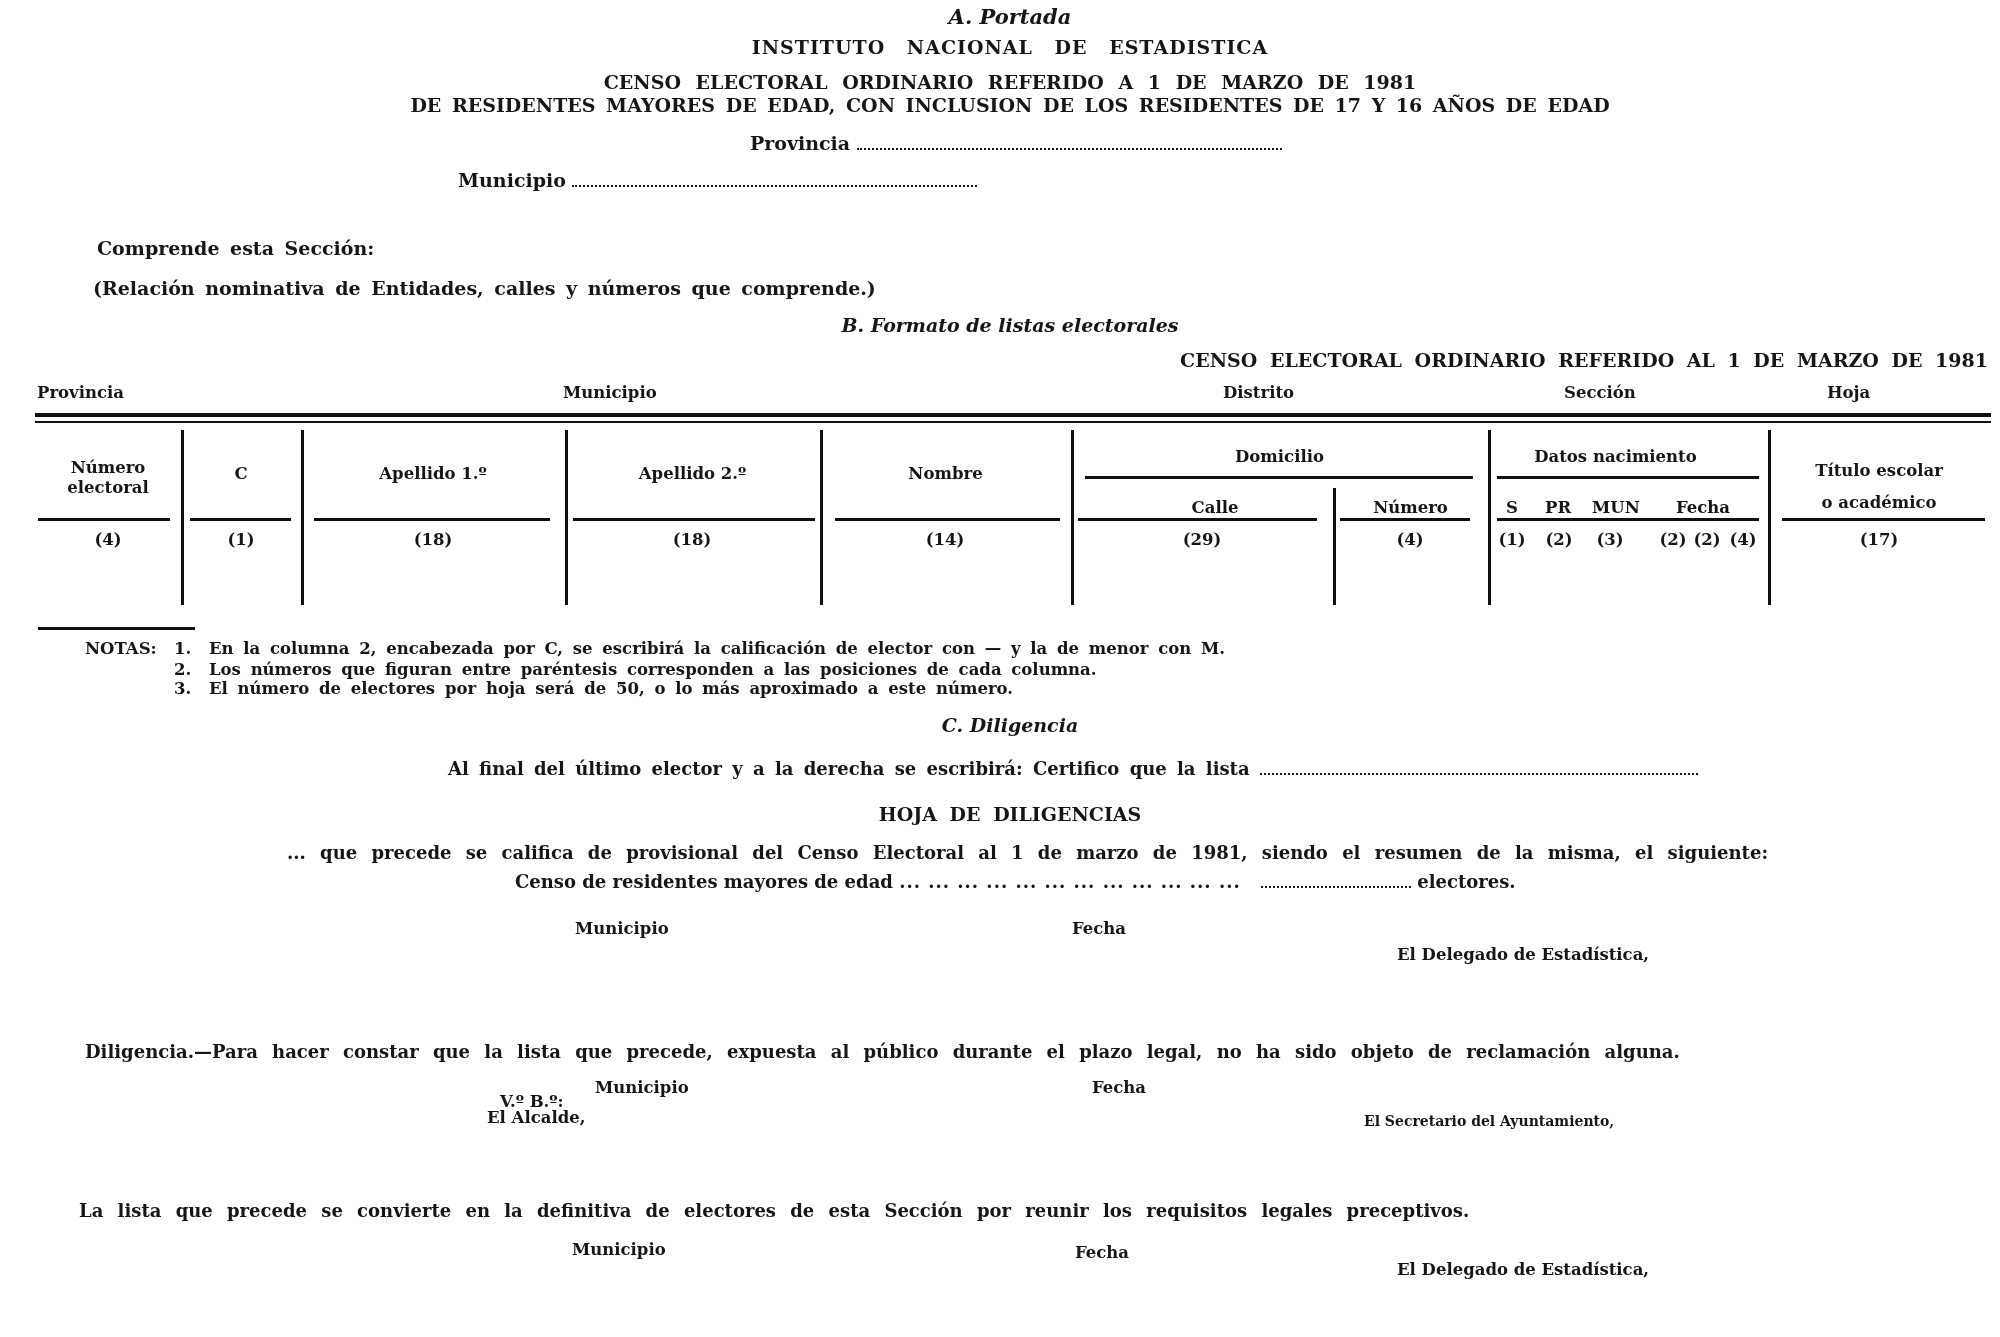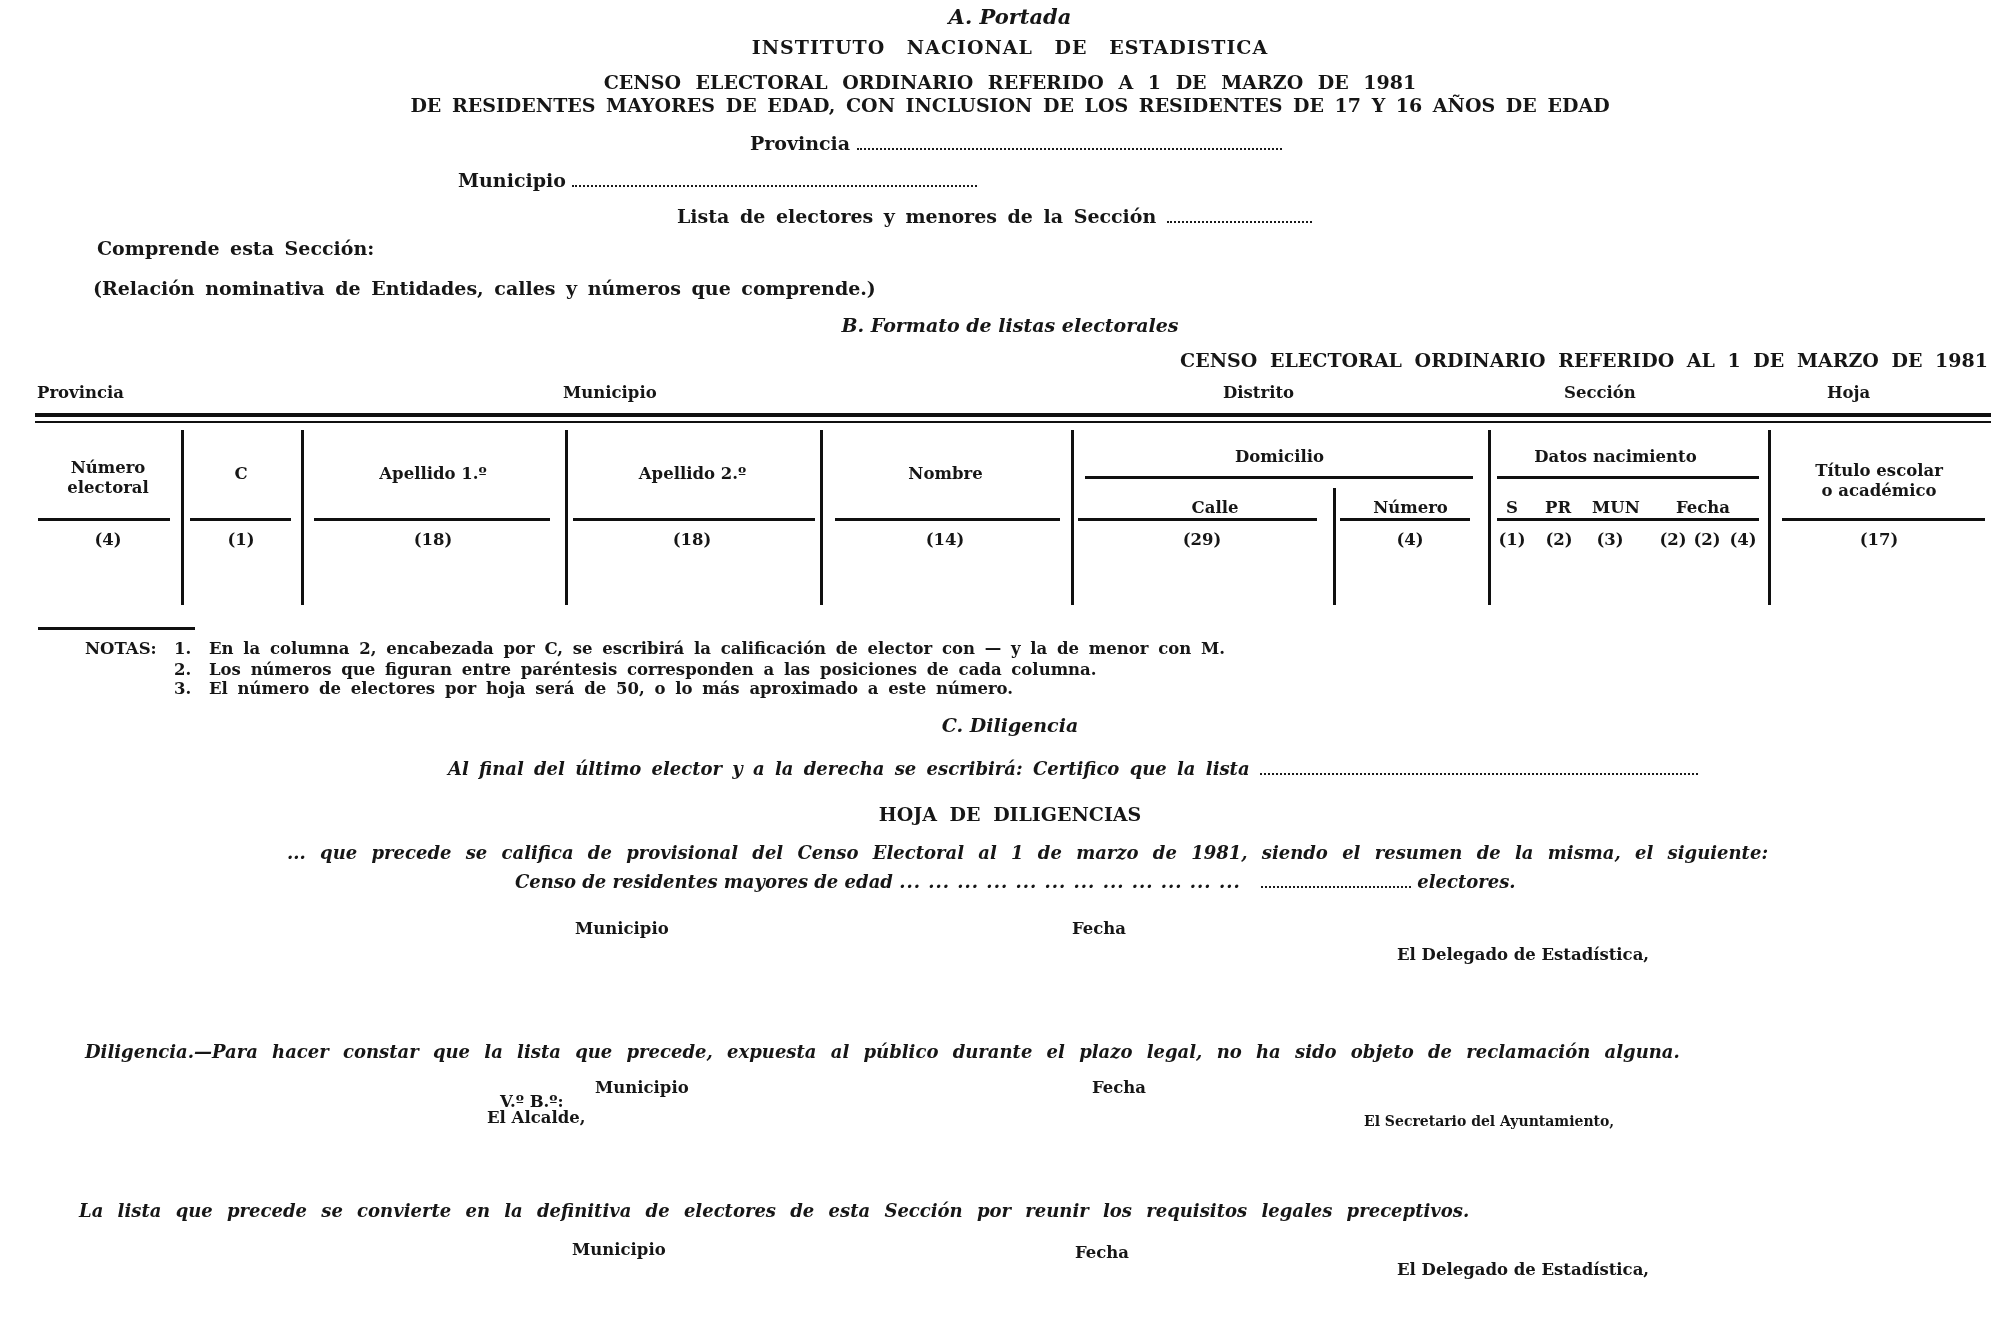--- a/index.html
+++ b/index.html
@@ -7,21 +7,21 @@
     position:relative;width:2000px;height:1337px;background:#ffffff;
     font-family:"DejaVu Serif","Liberation Serif",serif;color:#161616;
     overflow:hidden;line-height:1;
   }
   .abs{position:absolute;white-space:nowrap;}
   .ctr{left:10px;width:2000px;text-align:center;}
   .b{font-weight:700;}
   .it{font-style:italic;}
   .f21{font-size:21px;}
   .f19{font-size:19px;}
-  .f18{font-size:18px;font-style:italic;}
+  .f18{font-size:18px;}
   .f17{font-size:14px;}
   .f16{font-size:16.5px;}
   .ws4{word-spacing:4px;}
   .ws6{word-spacing:6px;}
   .ws8{word-spacing:8px;}
   .ws14{word-spacing:14px;}
   .leader{display:inline-block;border-bottom:2.5px dotted #1a1a1a;height:0.8em;vertical-align:baseline;}
   .vline{position:absolute;width:3px;background:#101010;}
   .hline{position:absolute;background:#101010;}
   .cell{position:absolute;text-align:center;font-weight:700;font-size:16.5px;}
@@ -43,24 +43,20 @@
   <div class="abs f19 b" style="top:133px;left:750px">
     <span>Provincia</span>
     <span class="leader" style="width:425px"></span>
   </div>
 
   <div class="abs f19 b" style="top:170px;left:458px">
     <span>Municipio</span>
     <span class="leader" style="width:405px"></span>
   </div>
 
-  <div class="abs f19 b ws4" style="top:206px;left:677px">
-    <span>Lista de electores y menores de la Sección</span>
-    <span class="leader" style="width:145px"></span>
-  </div>
 
   <div class="abs f19 b ws4" style="top:239px;left:97px">Comprende esta Sección:</div>
   <div class="abs f19 b ws4" style="top:279px;left:93px">(Relación nominativa de Entidades, calles y números que comprende.)</div>
 
   <div class="abs ctr f19 b it" style="top:316px">B. Formato de listas electorales</div>
 
   <div class="abs f19 b ws6" style="top:351px;right:12px">CENSO ELECTORAL ORDINARIO REFERIDO AL 1 DE MARZO DE 1981</div>
 
   <div class="abs f16 b" style="top:385px;left:37px">Provincia</div>
   <div class="abs f16 b" style="top:385px;left:563px">Municipio</div>
@@ -96,21 +92,21 @@
 
   <div class="cell" style="top:449px;left:1488px;width:255px">Datos nacimiento</div>
   <div class="hline" style="top:476px;left:1497px;width:262px;height:3px"></div>
   <div class="abs f16 b" style="top:500px;left:1506px">S</div>
   <div class="abs f16 b" style="top:500px;left:1545px">PR</div>
   <div class="abs f16 b" style="top:500px;left:1592px">MUN</div>
   <div class="abs f16 b" style="top:500px;left:1676px">Fecha</div>
 
   <div class="cell" style="top:463px;left:1768px;width:222px">
     <div>Título escolar</div>
-    <div style="margin-top:3px">o académico</div>
+    <div style="margin-top:15px">o académico</div>
   </div>
 
   <div class="hline" style="top:518px;left:38px;width:132px;height:3px"></div>
   <div class="hline" style="top:518px;left:190px;width:101px;height:3px"></div>
   <div class="hline" style="top:518px;left:314px;width:236px;height:3px"></div>
   <div class="hline" style="top:518px;left:573px;width:242px;height:3px"></div>
   <div class="hline" style="top:518px;left:835px;width:225px;height:3px"></div>
   <div class="hline" style="top:518px;left:1078px;width:239px;height:3px"></div>
   <div class="hline" style="top:518px;left:1340px;width:130px;height:3px"></div>
   <div class="hline" style="top:518px;left:1497px;width:262px;height:3px"></div>

